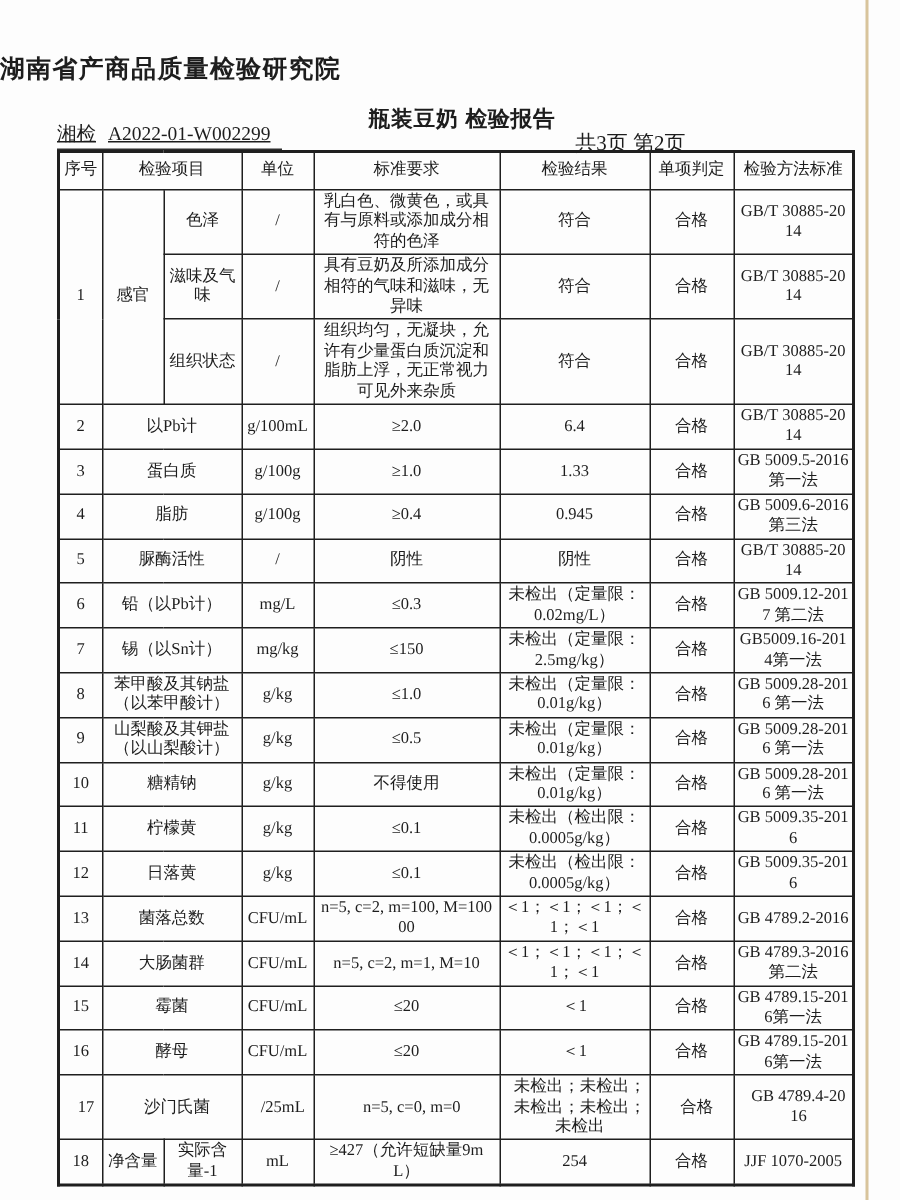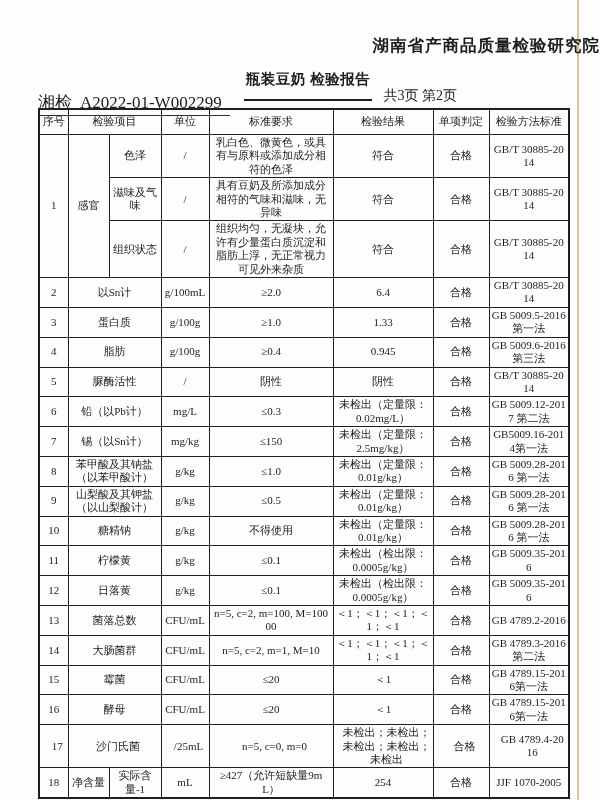--- a/index.html
+++ b/index.html
@@ -8,43 +8,43 @@
     background:#fdfdfd;
     font-family:"Liberation Serif", serif;
     color:#1d1d1d;
     position:relative;
     overflow:hidden;
   }
   .page { position:absolute; left:0; top:0; width:600px; height:800px; background:#fdfdfd; }
   .scan-edge { position:absolute; left:577px; top:0; width:2px; height:800px; background:#d8c49c; }
   .org-title {
     position:absolute; top:35px; left:0; width:600px;
-    text-align:right;
+    text-align:left;
     font-family:"Liberation Sans", sans-serif;
     font-weight:bold; font-size:16.5px; letter-spacing:1px;
   }
   .report-title {
     position:absolute; top:70px; left:0; width:600px;
     text-align:center;
     font-family:"Liberation Sans", sans-serif;
     font-weight:bold; font-size:14.5px; letter-spacing:0.5px;
   }
   .report-title .u { border-bottom:2px solid #1d1d1d; padding:0 2px 12px 2px;margin-left:16px; }
   .report-no {
-    position:absolute; left:38px; top:91px;
-    font-size:17px;
+    position:absolute; left:38px; top:80px;
+    font-size:13px;
     border-bottom:1px solid #2c2c2c;
     padding:0 8px 1px 0;
     white-space:nowrap;
     text-decoration:underline;
   }
   .report-no .num { margin-left:8px; }
   .page-info { position:absolute; top:87px; right:143px; font-size:14px; white-space:nowrap; }
   table.report {
-    position:absolute; left:38px; top:108px;
+    position:absolute; left:38px; top:100px;
     width:530px;
     border-collapse:collapse; table-layout:fixed;
     border:2px solid #1f1f1f;
   }
   table.report th, table.report td {
     border:1px solid #1f1f1f;
     text-align:center; vertical-align:middle;
     font-size:11px; line-height:1.22;
     padding:1px 2px;
     font-weight:normal;
@@ -120,21 +120,21 @@
       <tr>
         <td class="c-item">组织状态</td>
         <td class="c-unit">/</td>
         <td class="c-std">组织均匀，无凝块，允许有少量蛋白质沉淀和脂肪上浮，无正常视力可见外来杂质</td>
         <td class="c-res">符合</td>
         <td class="c-jud">合格</td>
         <td class="c-met">GB/T 30885-2014</td>
       </tr>
       <tr class="r-std">
         <td class="c-no">2</td>
-        <td colspan="2" class="c-item">以Sn计</td>
+        <td colspan="2" class="c-item">以Pb计</td>
         <td class="c-unit">g/100mL</td>
         <td class="c-std">≥2.0</td>
         <td class="c-res">6.4</td>
         <td class="c-jud">合格</td>
         <td class="c-met">GB/T 30885-2014</td>
       </tr>
       <tr class="r-std">
         <td class="c-no">3</td>
         <td colspan="2" class="c-item">蛋白质</td>
         <td class="c-unit">g/100g</td>

